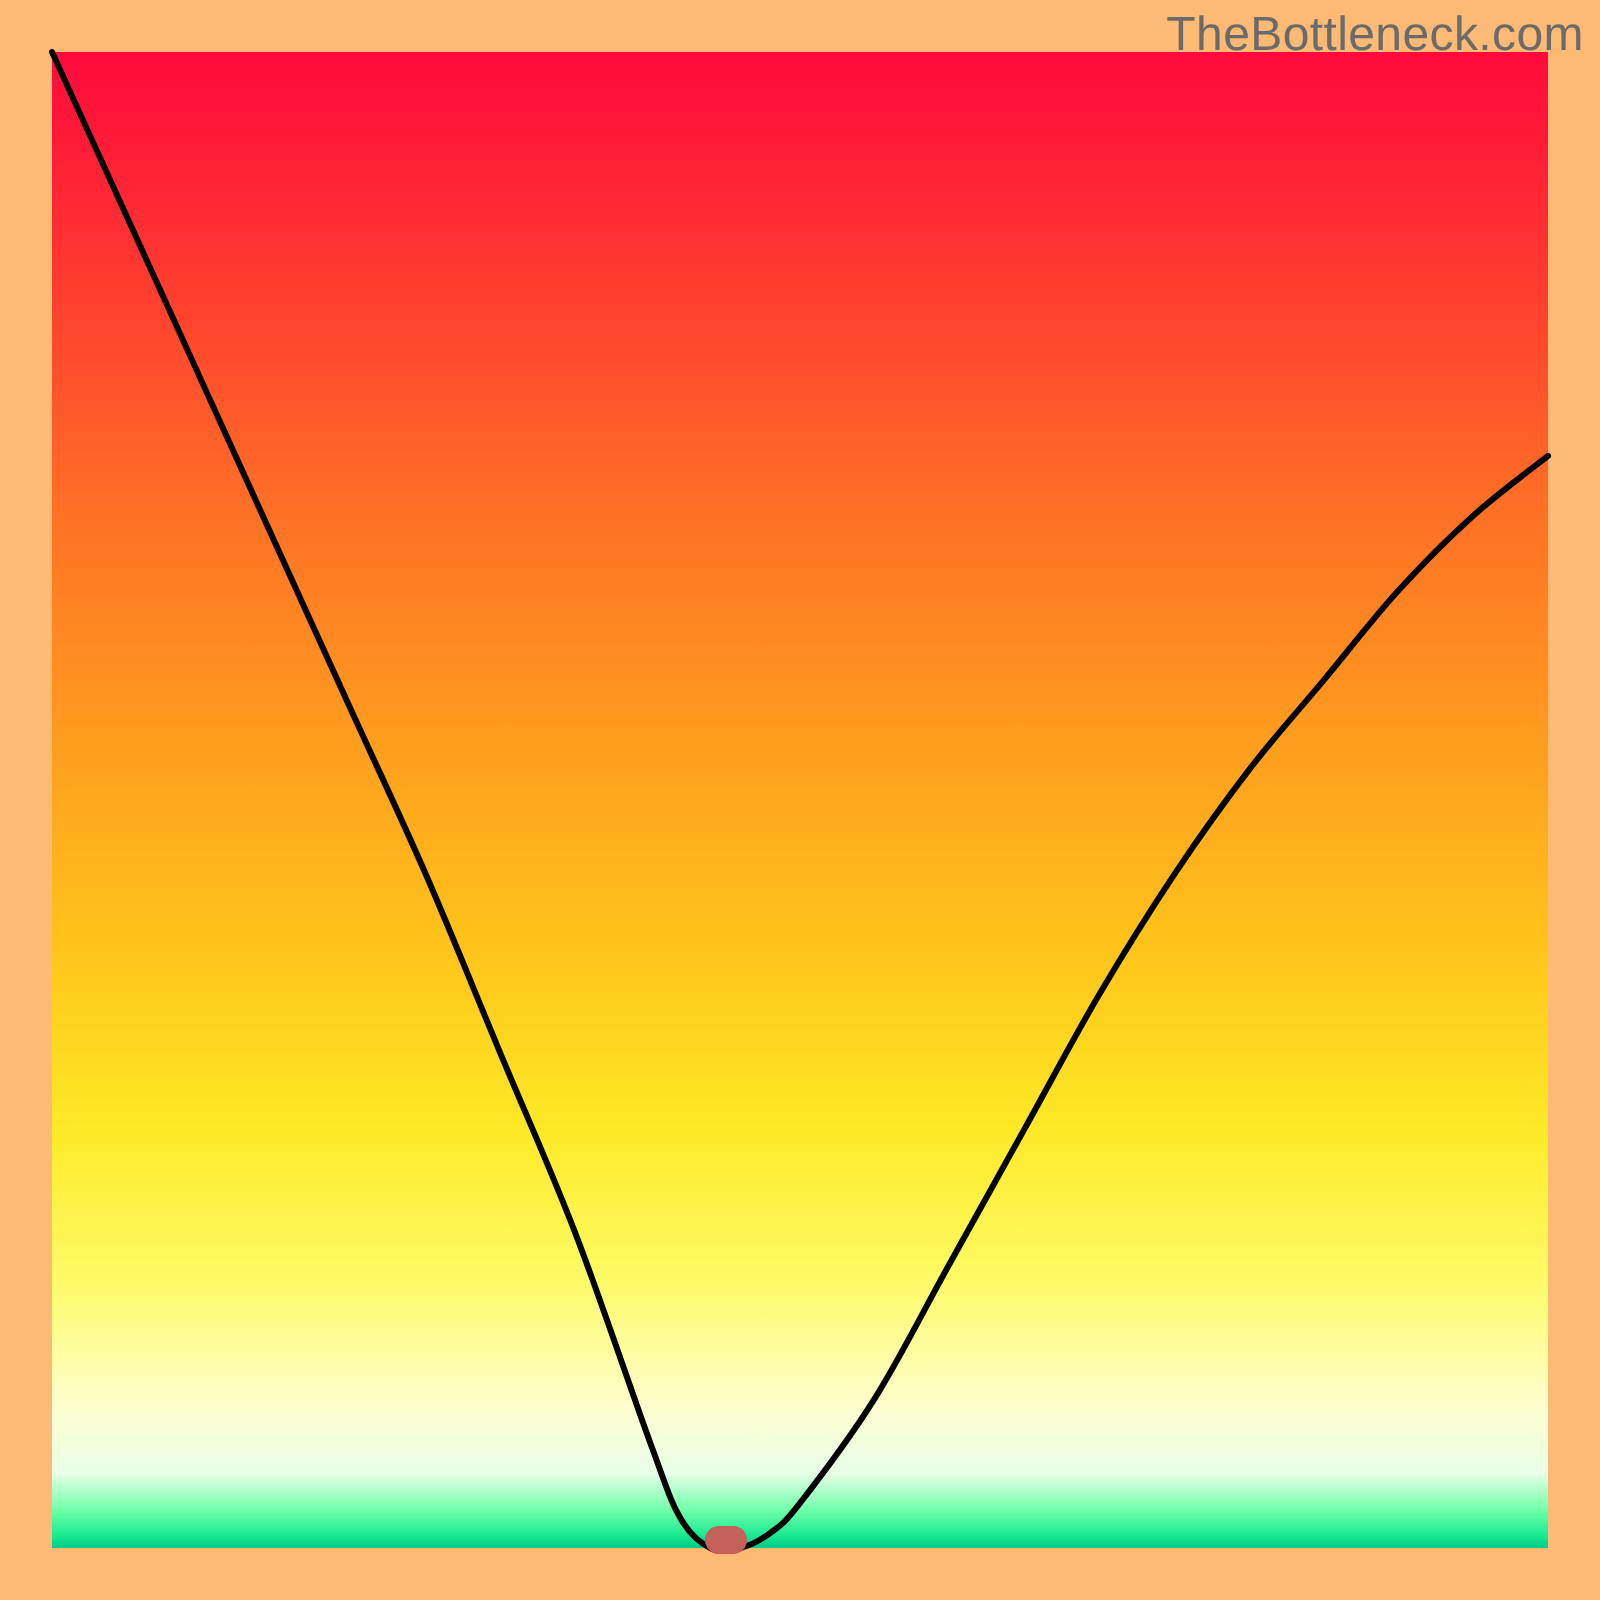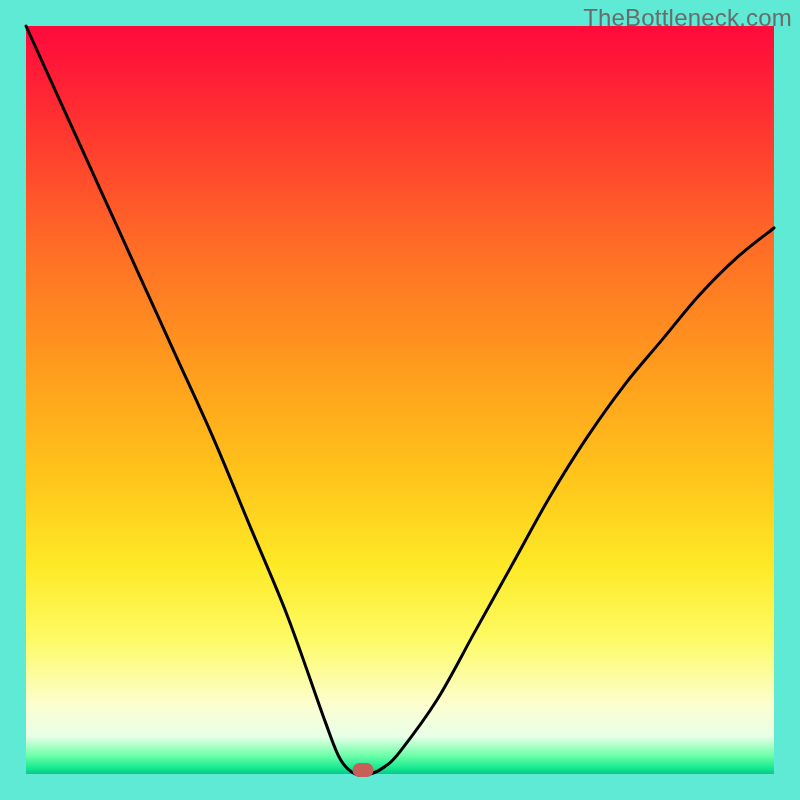--- a/index.html
+++ b/index.html
@@ -8,21 +8,21 @@
     width: 800px;
     height: 800px;
     background: #000;
     overflow: hidden;
     font-family: Arial, sans-serif;
   }
   .frame {
     position: relative;
     width: 800px;
     height: 800px;
-    background: #5eead4;
+    background: #fdba74;
   }
   .plot-area {
     position: absolute;
     left: 26px;
     top: 26px;
     width: 748px;
     height: 748px;
     background: linear-gradient(to bottom,
       #ff0a3b 0%,
       #ff1838 5%,

